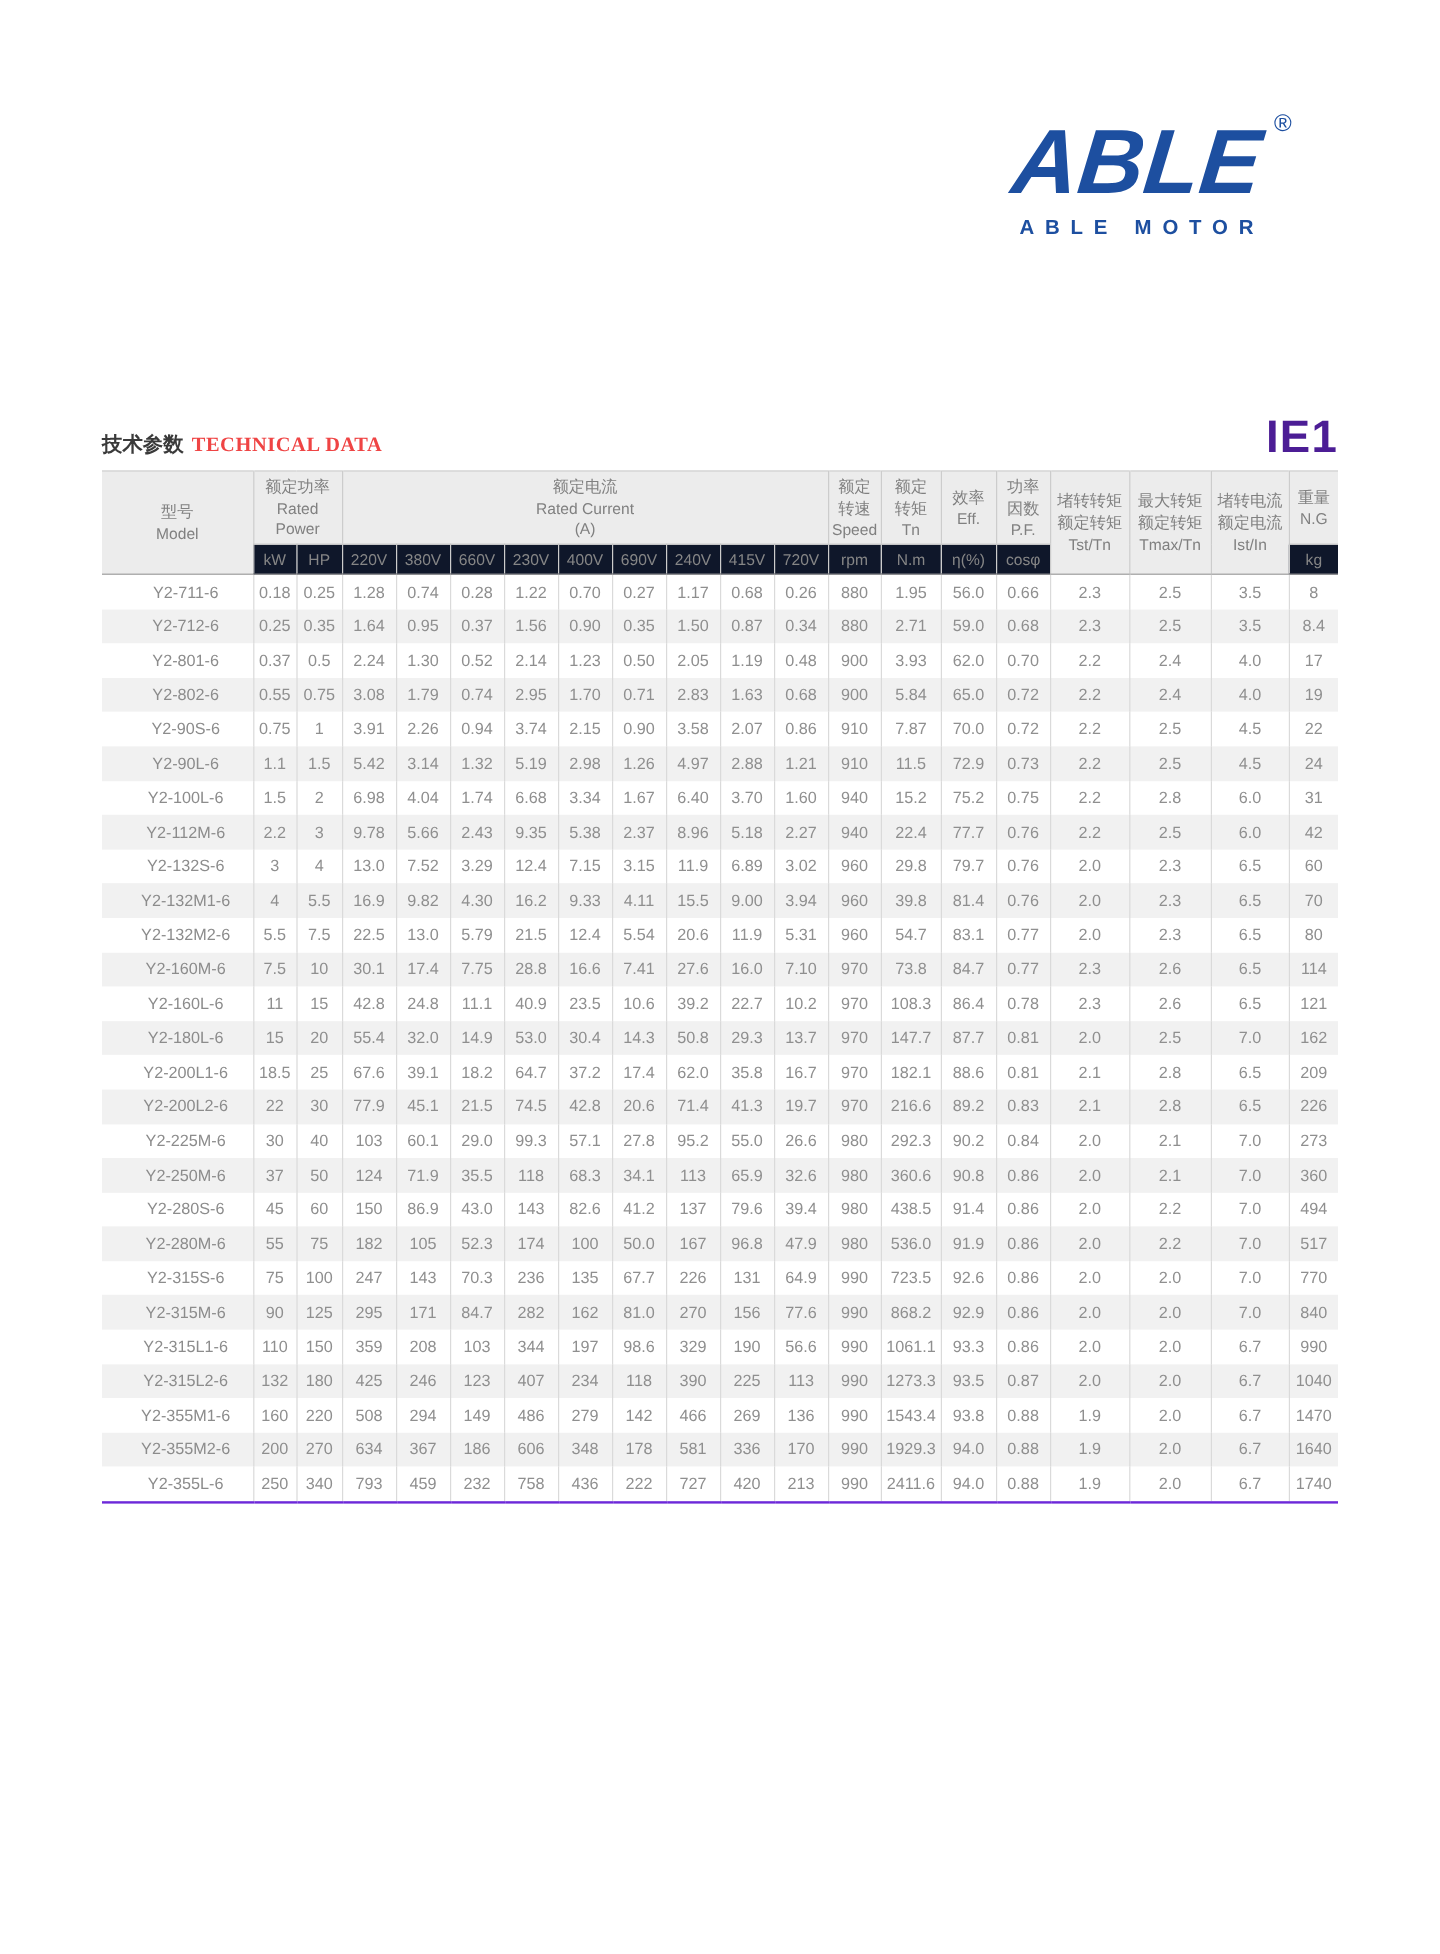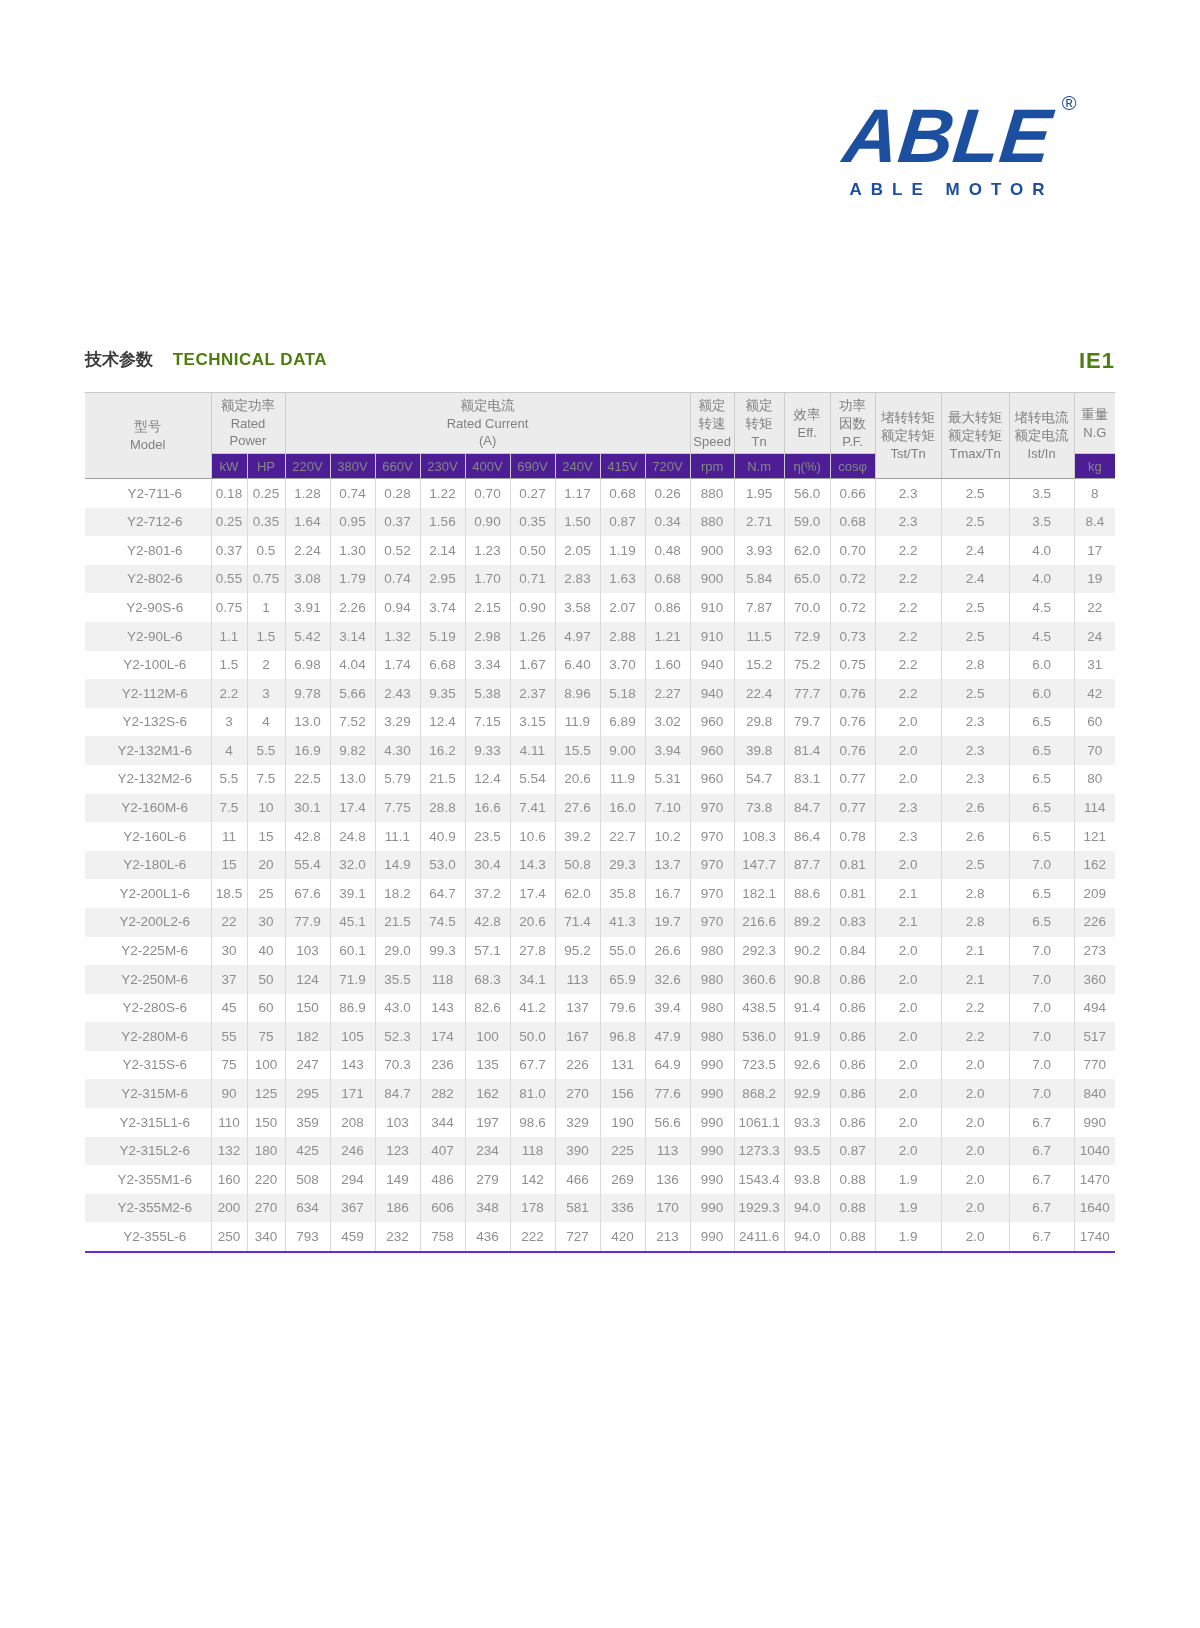--- a/index.html
+++ b/index.html
@@ -13,36 +13,36 @@
 
     color:#1d4fa0;transform:skewX(-6deg);display:inline-block;line-height:1;}
   .brand-reg{position:absolute;top:-6px;right:-26px;font-size:20px;color:#1d4fa0;font-weight:normal;font-style:normal;}
   .brand-sub{margin-top:6px;font-size:17px;letter-spacing:9px;color:#1d4fa0;font-weight:bold;text-indent:9px;}
   .brand-url{margin-top:14px;font-size:27px;color:#1d4fa0;}
 
   
   .section-row{position:absolute;left:85px;top:348px;width:1030px;display:flex;justify-content:space-between;align-items:flex-end;}
   .sec-title{font-size:17px;color:#4a4a4a;}
   .sec-title .zh{font-weight:bold;color:#3a3a3a;}
-  .sec-title .en{color:#4d7c0f;letter-spacing:0.5px;margin-left:15px;font-weight:bold;}
-  .ie-badge{font-size:22px;font-weight:bold;color:#4d7c0f;letter-spacing:1px;line-height:0.9;}
+  .sec-title .en{color:#ef4444;letter-spacing:0.5px;margin-left:2px;font-weight:bold;font-family:Liberation Serif, serif;}
+  .ie-badge{font-size:38px;font-weight:bold;color:#4c1d95;letter-spacing:1px;line-height:0.9;}
 
   
   .data-table{position:absolute;left:85px;top:392px;border-collapse:collapse;table-layout:fixed;width:1030px;
     border-top:1px solid #c9c9c9;}
   .data-table th,.data-table td{padding:0;margin:0;}
   thead th{background:#ececec;font-weight:normal;color:#808080;vertical-align:middle;text-align:center;
     border-left:1px solid #cccccc;}
   thead th.no-left{border-left:none;}
   thead tr.group-row th{height:60px;}
   thead tr.group-row th.span2{height:85px;}
   thead th .zh{display:block;font-size:13.5px;line-height:18px;}
   thead th .en{display:block;font-size:13px;line-height:17px;}
   thead th.groupline{border-bottom:1px solid #c6c6c6;}
-  thead tr.units-row th{height:24px;font-size:13px;color:#868686;border-bottom:1px solid #a0a0a0;background:#4c1d95;border-left:1px solid #cccccc;}
+  thead tr.units-row th{height:24px;font-size:13px;color:#868686;border-bottom:1px solid #a0a0a0;background:#0f172a;border-left:1px solid #cccccc;}
   thead th.span2{border-bottom:1px solid #a0a0a0;}
 
   tbody td{height:28.6px;text-align:center;font-size:13.5px;color:#8f8f8f;border-left:1px solid #dadada;line-height:1;}
   tbody td:first-child{border-left:none;text-align:center;padding-left:14px;color:#8c8c8c;}
   tbody tr:nth-child(even){background:#f1f1f1;}
   tbody tr:last-child td{border-bottom:2px solid #6d28d9;}
 </style>
 </head>
 <body>
 

